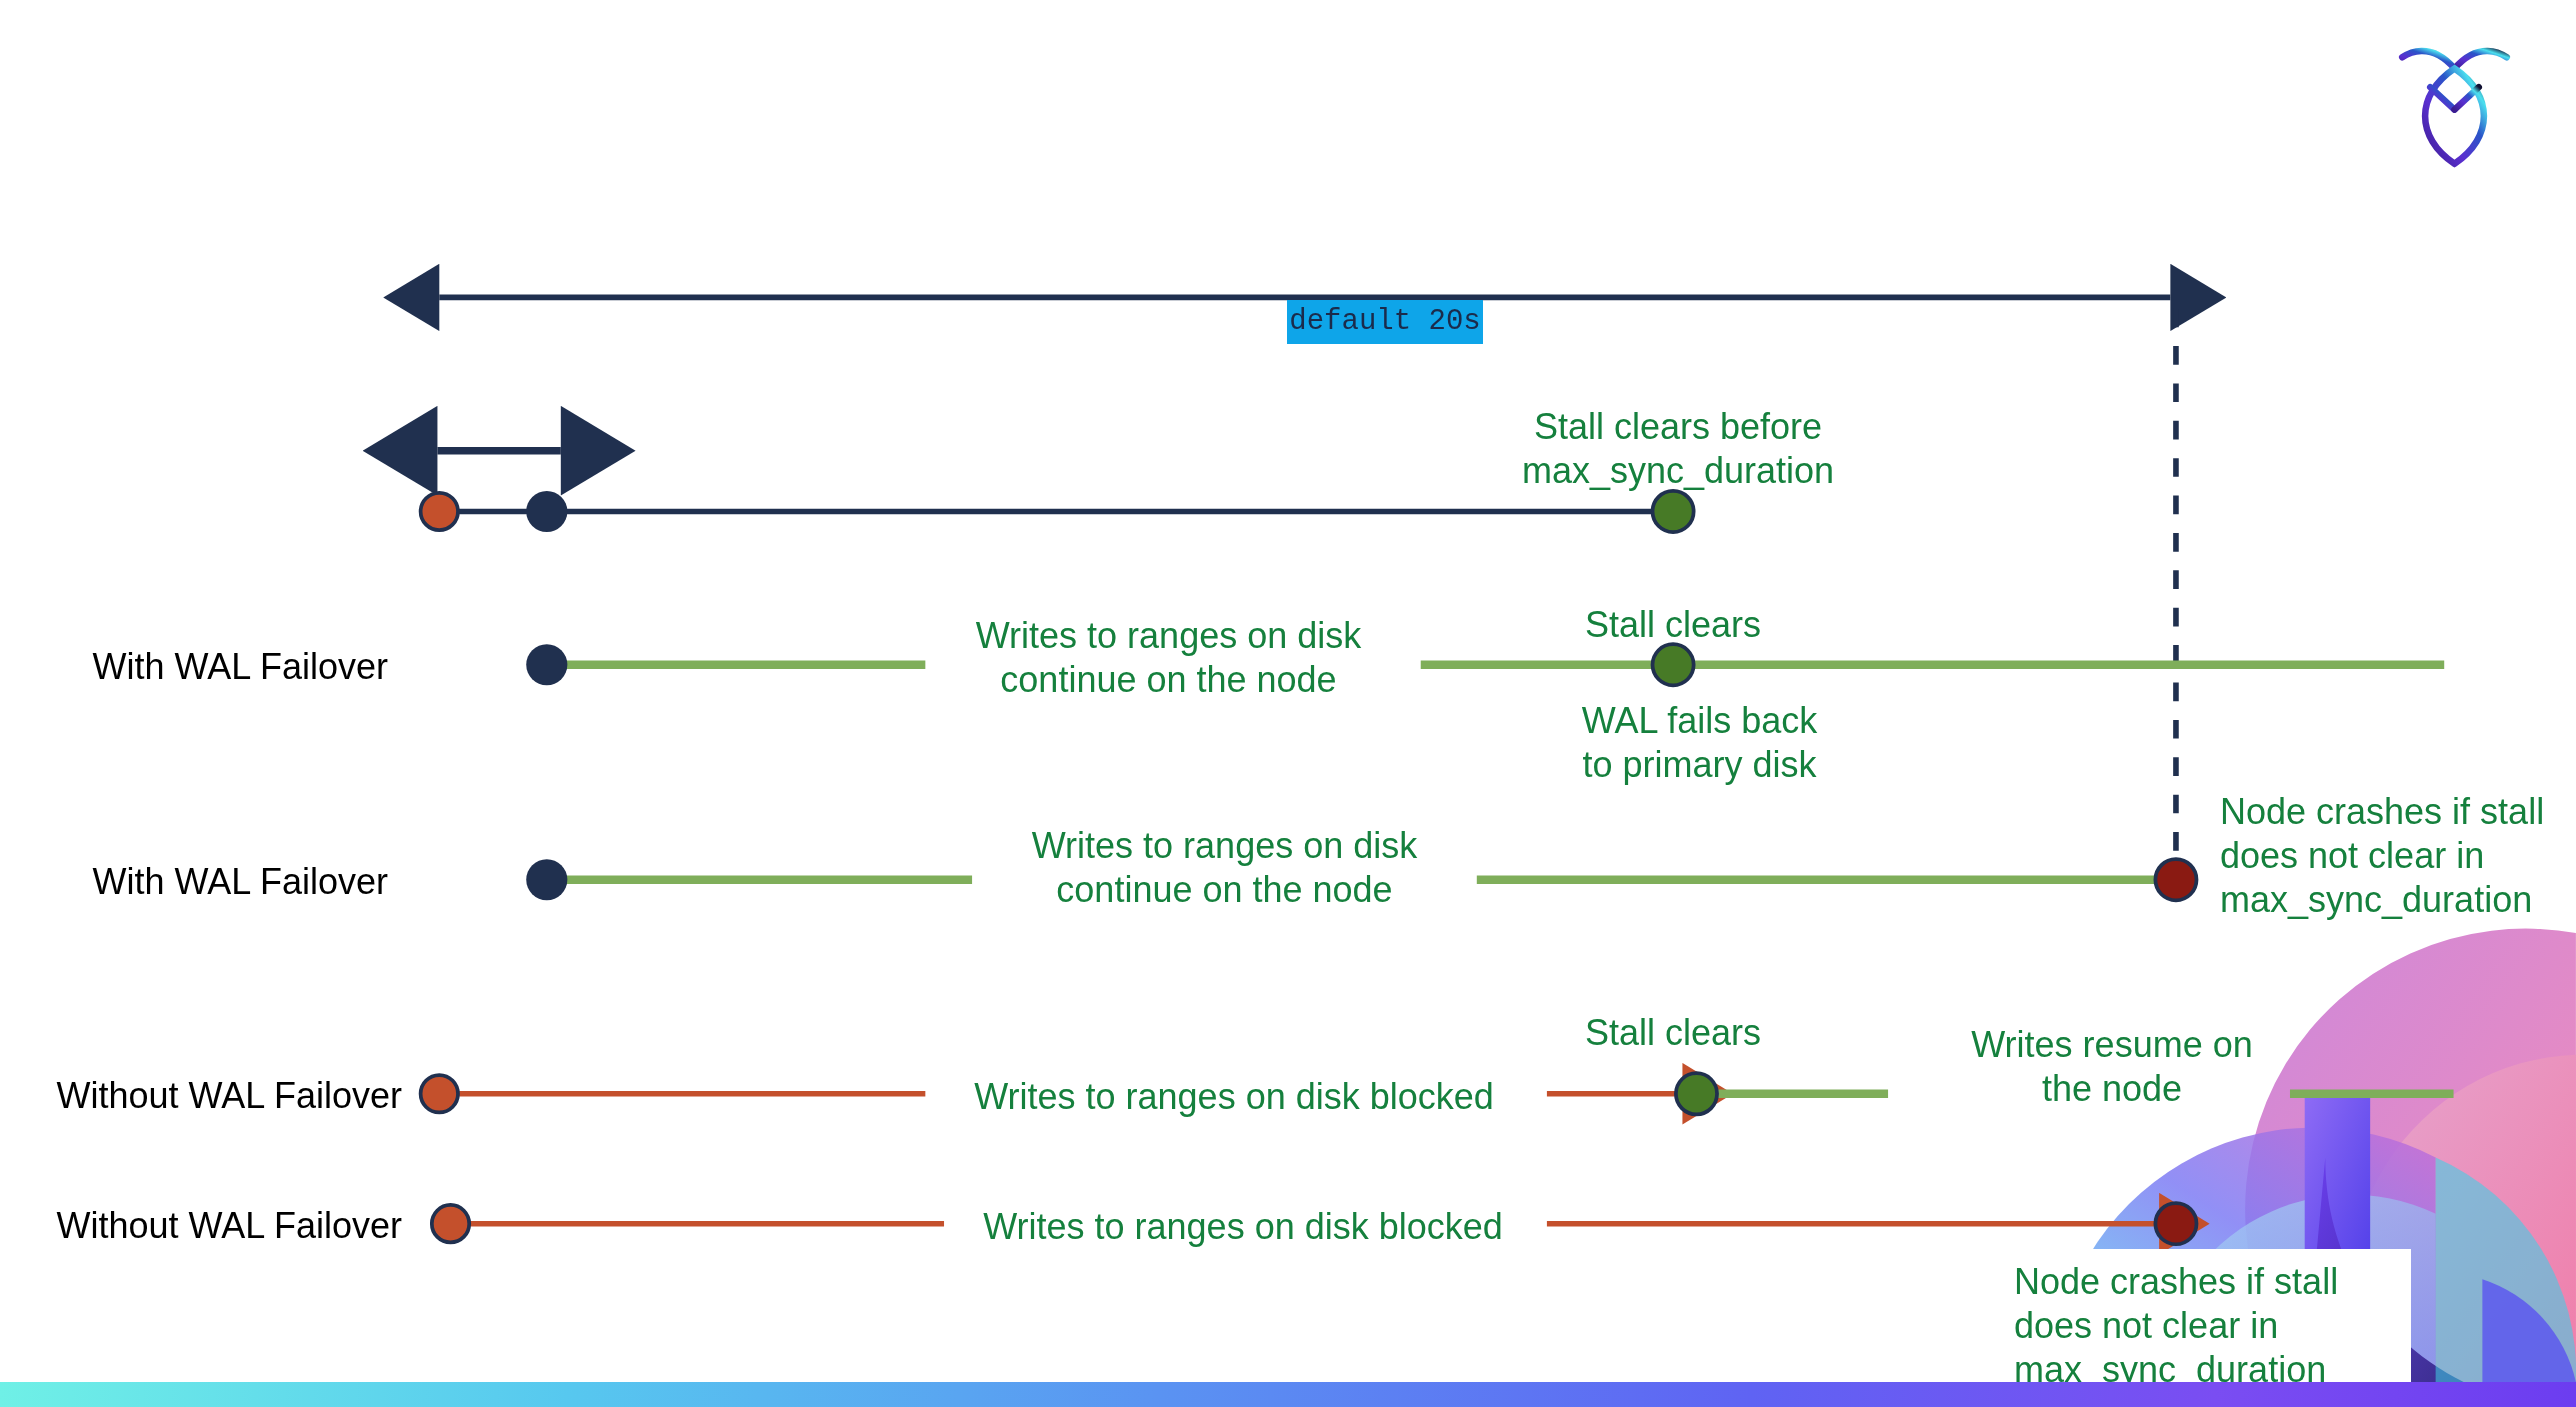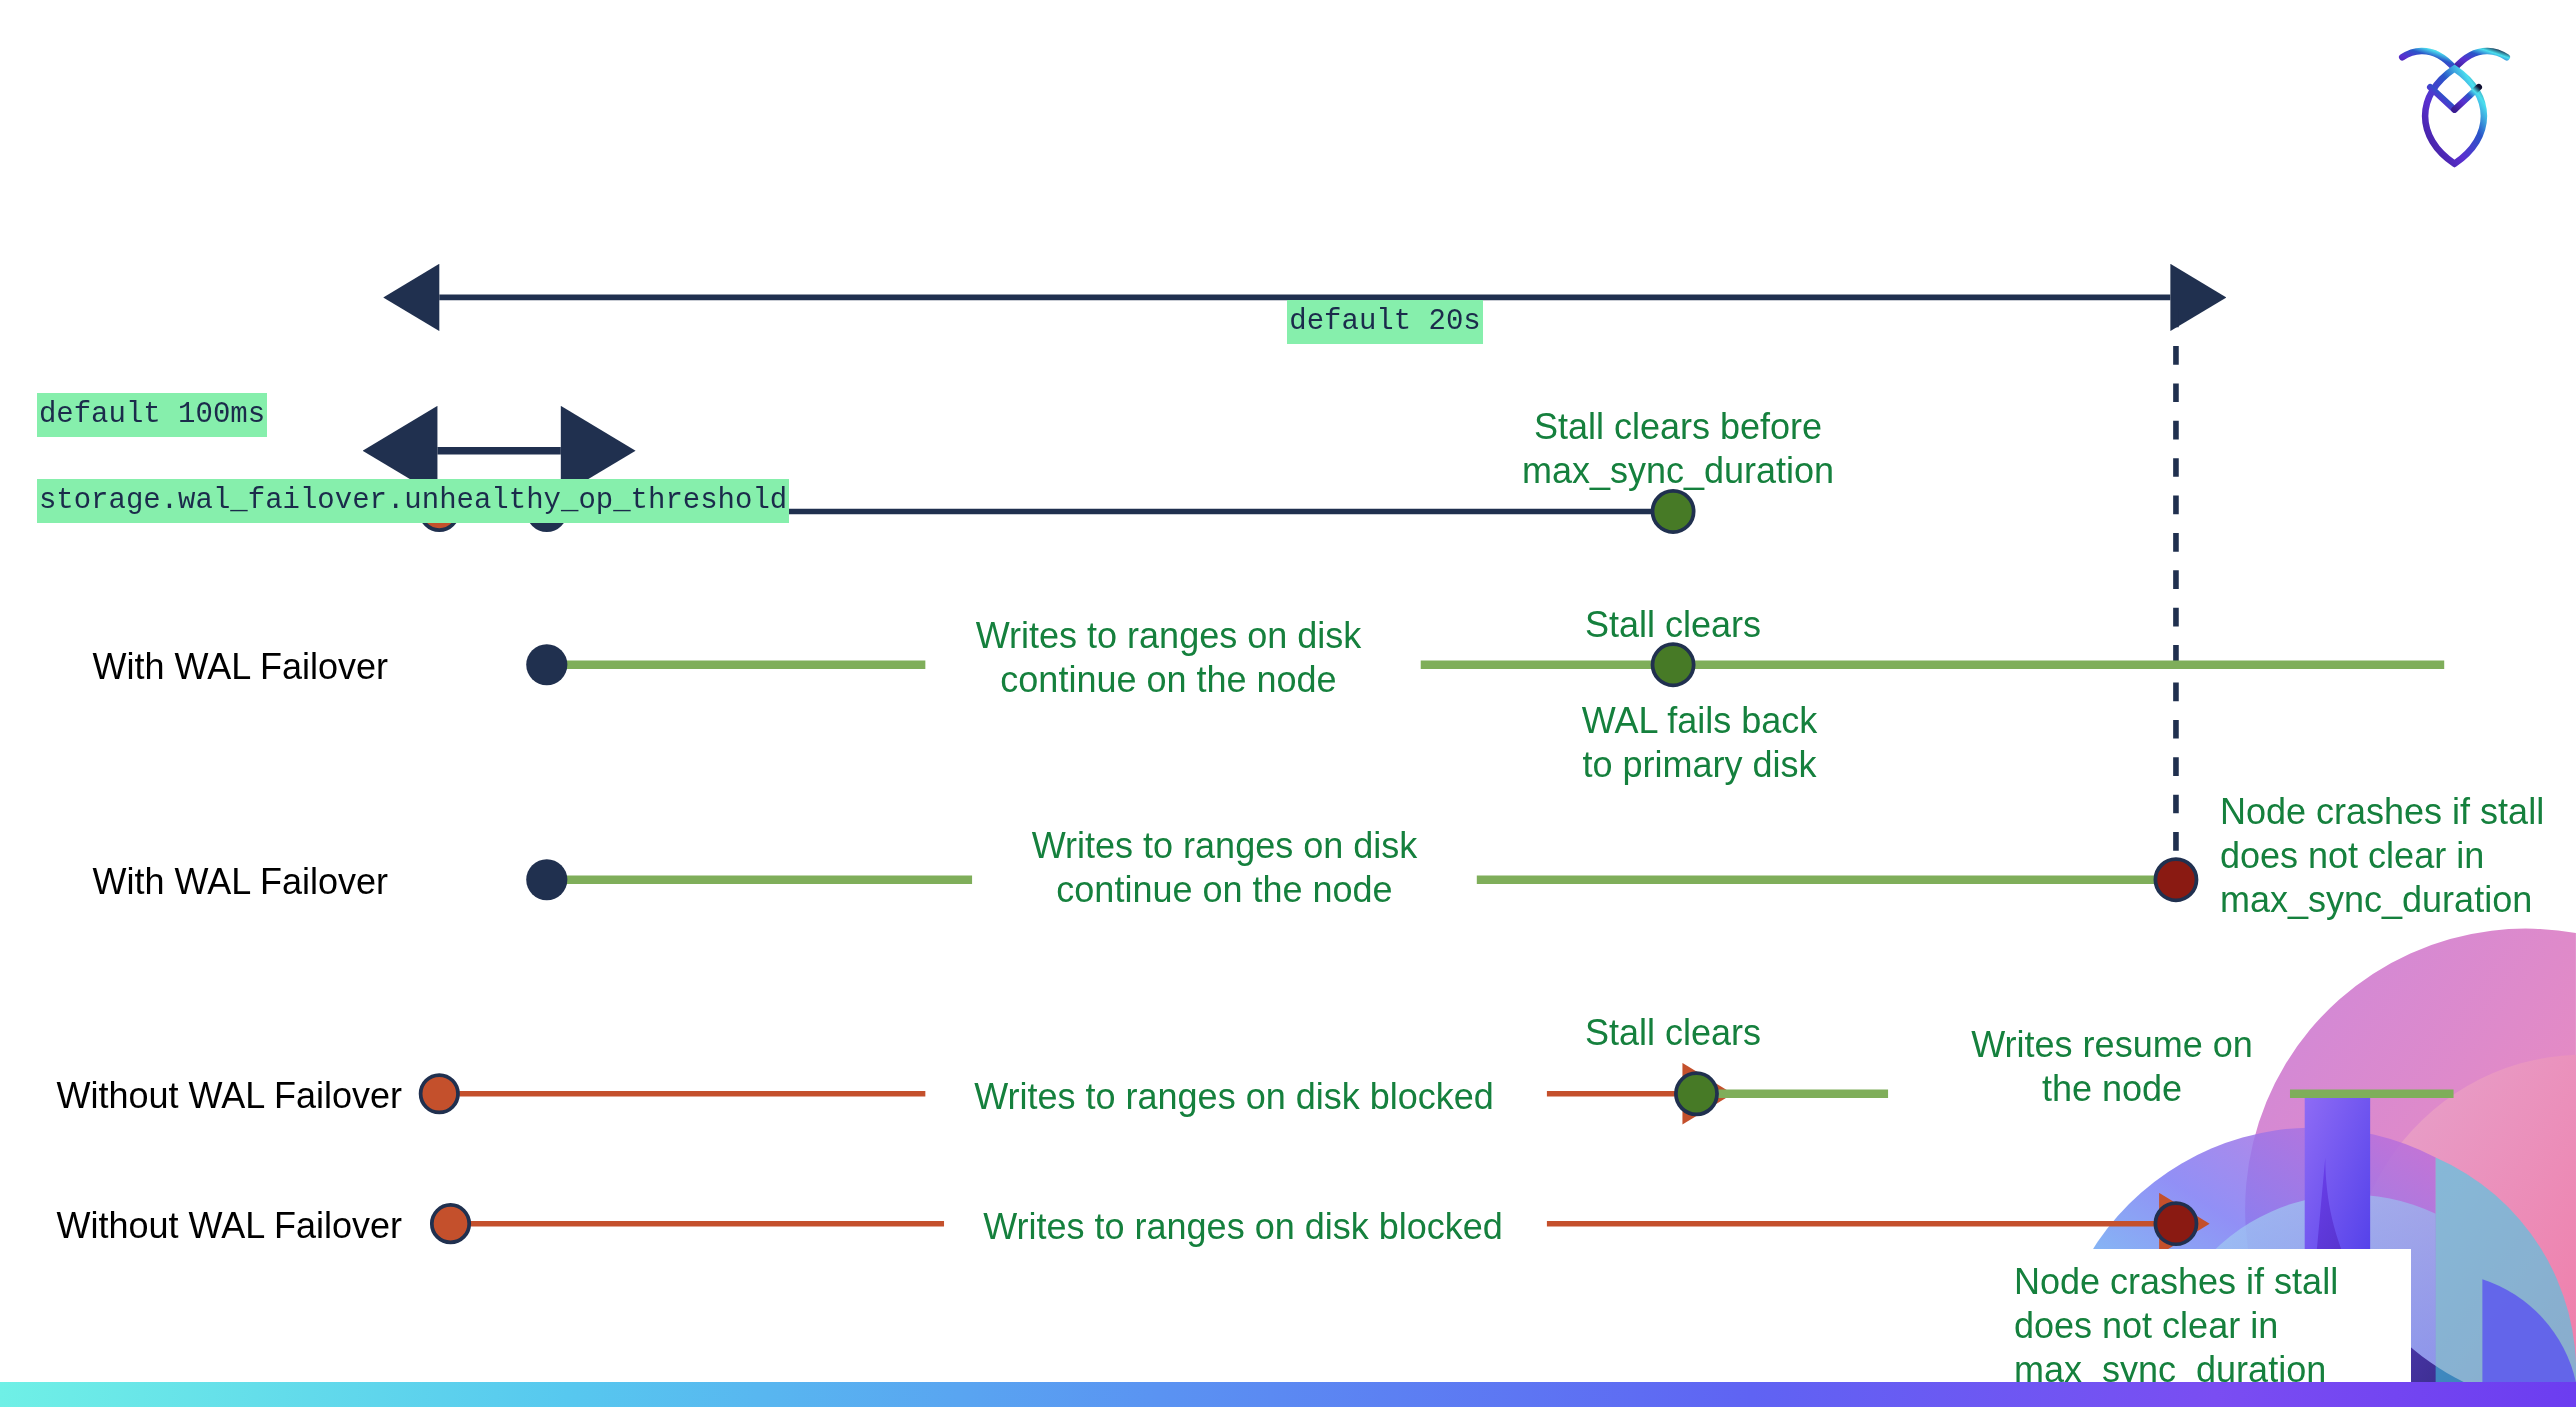--- a/index.html
+++ b/index.html
@@ -87,21 +87,21 @@
   }
   .mono-tag {
     position: absolute;
     font-family: "Liberation Mono", monospace;
     font-size: 29px;
     color: #1b2b4b;
     line-height: 1.45;
     white-space: pre-line;
   }
   .mono-tag span {
-    background: #86efac;
+    background: #0ea5e9;
     display: inline-block;
     padding: 0.9px 1.9px;
   }
   .ctr { text-align: center; }
   
   #caption-card {
     position: absolute;
     left: 1972px;
     top: 1249px;
     width: 439px;
@@ -231,24 +231,20 @@
       <line x1="1655" y1="1309" x2="2310" y2="1309" stroke="#c4502c" stroke-width="6" marker-end="url(#ahOrange)"></line>
       <circle cx="482" cy="1309" r="20" fill="#c4502c" stroke="#20304f" stroke-width="4"></circle>
       <circle cx="2328" cy="1309" r="22" fill="#8a1a12" stroke="#20304f" stroke-width="4"></circle>
     </g>
   </svg>
 
   <div class="mono-tag ctr" style="left:1142px; top:258px; width:486px;">
     <span>default 20s</span><br>
   </div>
 
-  <div class="mono-tag" style="left:37px; top:351px; width:841px;">
-    <span>default 100ms</span><br>
-    <span>storage.wal_failover.unhealthy_op_threshold</span>
-  </div>
 
 
   <div class="row-label" style="left:0px; top:646px; width:388px;">With WAL Failover</div>
 
   <div class="row-label" style="left:0px; top:861px; width:388px;">With WAL Failover</div>
 
   <div class="row-label" style="left:0px; top:1075px; width:402px;">Without WAL Failover</div>
 
   <div class="row-label" style="left:0px; top:1205px; width:402px;">Without WAL Failover</div>
 

